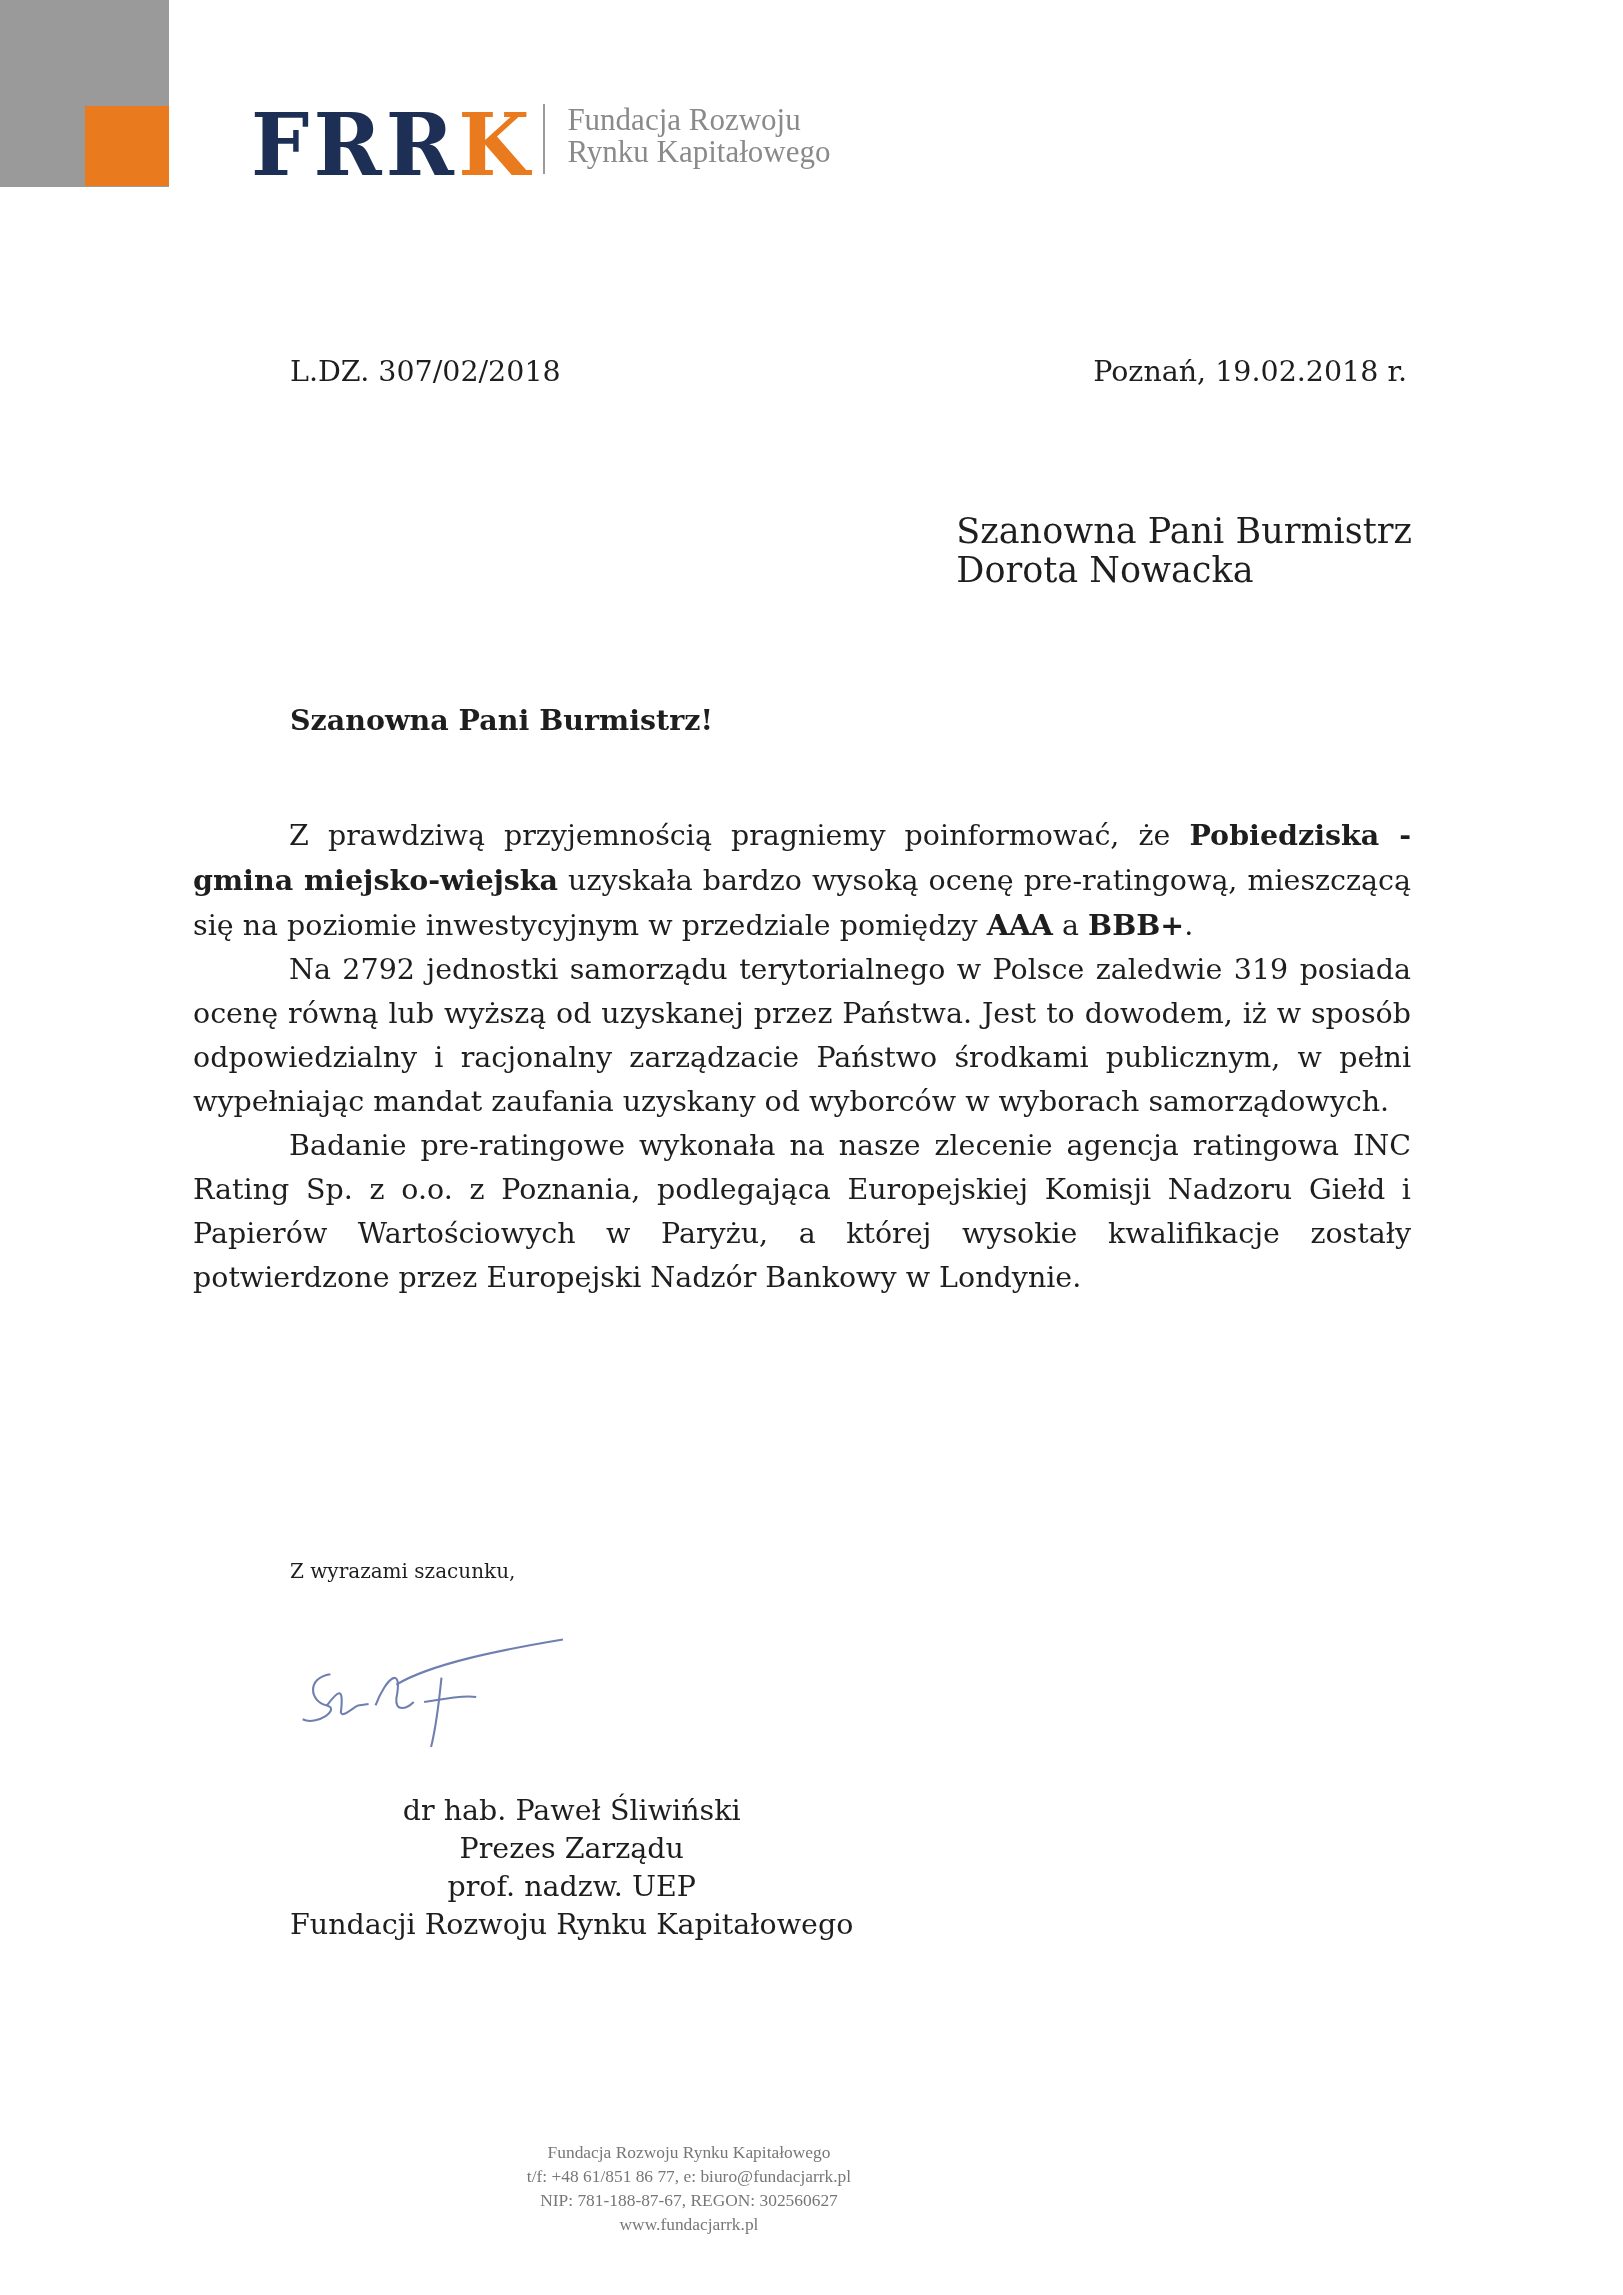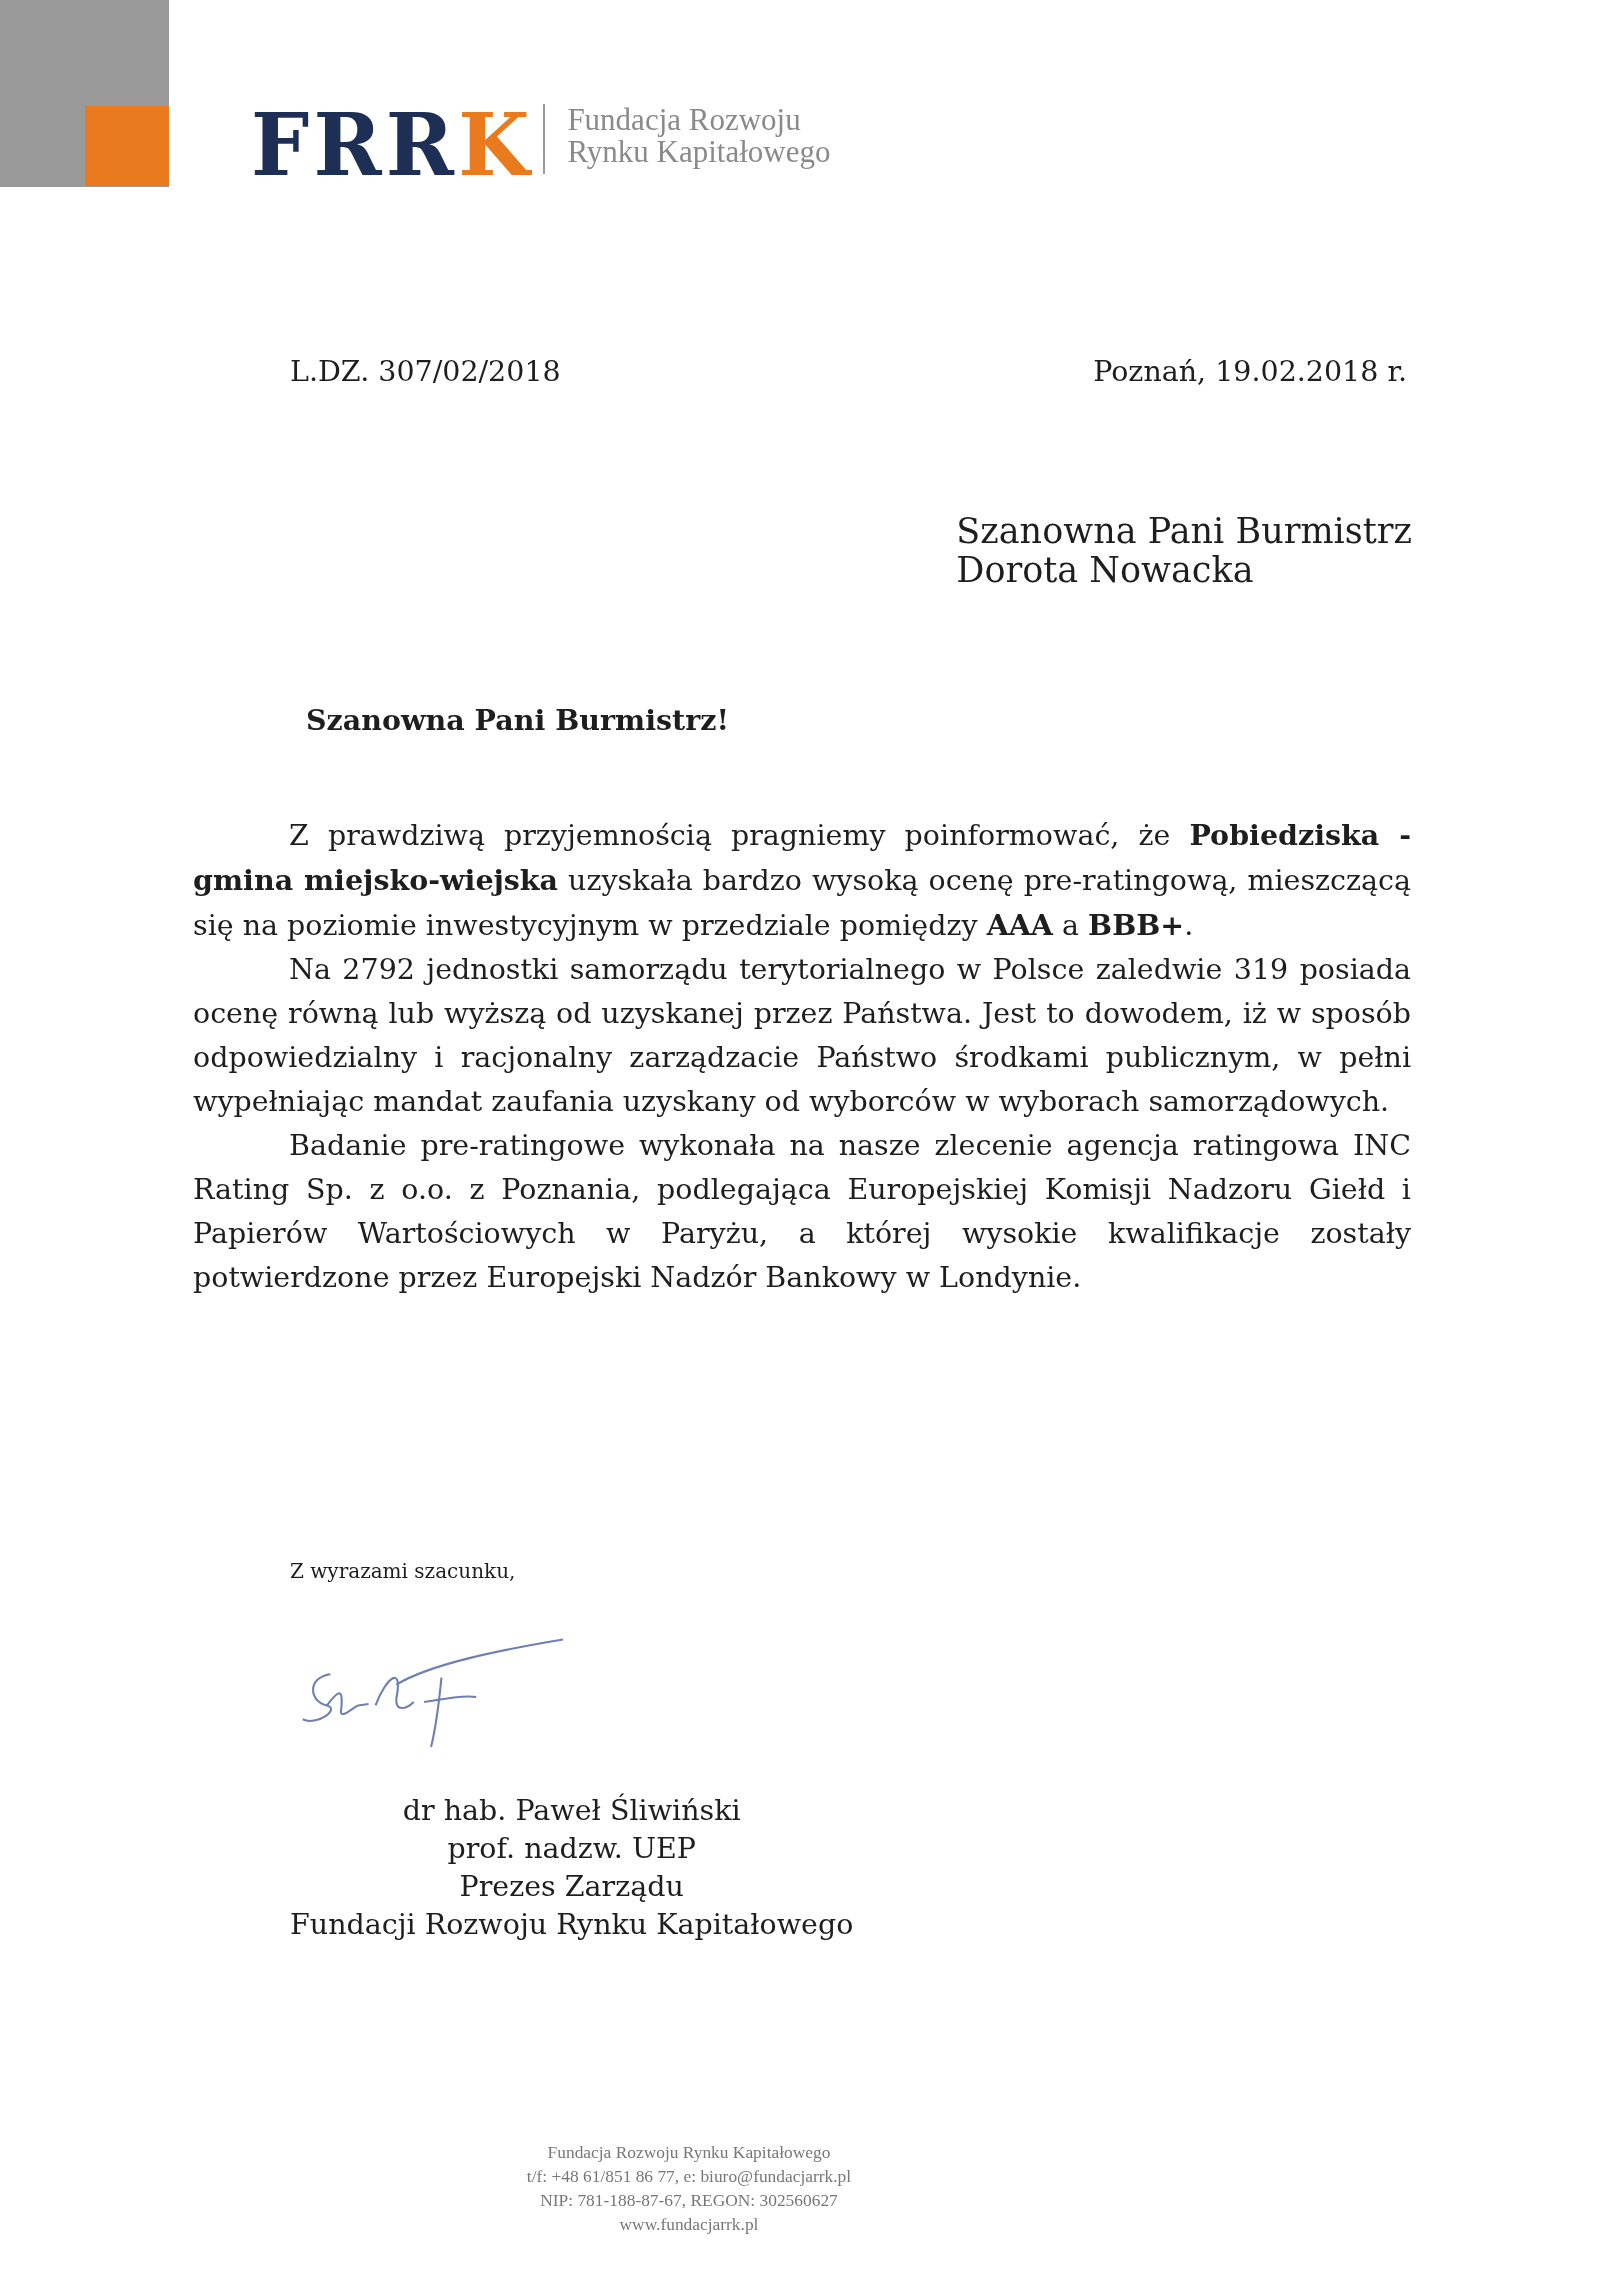--- a/index.html
+++ b/index.html
@@ -9,21 +9,21 @@
   .orange-sq { position: absolute; left: 85px; top: 106px; width: 84px; height: 80px; background: #ea7a1e; }
   .logo { position: absolute; left: 251px; top: 104px; display: flex; align-items: flex-start; }
   .logo-mark { font-family: "DejaVu Serif", serif; font-weight: bold; font-size: 82px; line-height: 1;
                letter-spacing: 4.2px; color: #1d2f55; transform: scaleY(1.05); }
   .logo-mark .k { color: #ea7a1e; }
   .logo-divider { width: 1.4px; height: 70px; background: #9a9a9a; margin: 0 9.7px 5.6px 9.7px; }
   .logo-text { font-family: "Liberation Serif", serif; font-size: 31px; line-height: 32px; color: #8a8a8a; margin-bottom: 2.8px; margin-left: 13px; }
   .ref { position: absolute; left: 290px; top: 355px; font-size: 28.5px; }
   .date { position: absolute; right: 216px; top: 355px; font-size: 28.5px; }
   .addressee { position: absolute; right: 211px; top: 512px; text-align: left; font-weight: normal; font-size: 35px; line-height: 39px; }
-  .salutation { position: absolute; left: 306px; top: 703px; font-weight: bold; font-size: 28.5px; }
+  .salutation { position: absolute; left: 290px; top: 703px; font-weight: bold; font-size: 28.5px; }
   .body-text { position: absolute; left: 193px; top: 813px; width: 1218px; font-size: 28.5px; line-height: 44px; text-align: justify; }
   .body-text p { margin: 0; text-indent: 96px; }
   .body-text b { font-weight: bold; }
   .closing { position: absolute; left: 290px; top: 1559px; font-size: 20px; }
   .signature { position: absolute; left: 292px; top: 1636px; width: 292px; height: 118px; }
   .sig-block { position: absolute; left: 290px; top: 1792px; font-size: 28.5px; line-height: 38px; text-align: center; }
   .footer { position: absolute; left: 0; width: 1378px; top: 2140px; text-align: center;
             font-family: "Liberation Serif", serif; font-size: 17.4px; line-height: 24px; color: #777; }
 </style>
 </head>
@@ -63,22 +63,22 @@
   <path d="M55 55 C20 60,25 95,50 100 C70 105,35 130,15 120" fill="none" stroke="#6f7fb0" stroke-width="3"></path>
   <path d="M50 100 C65 80,75 70,70 110 C72 118,85 105,95 100 L110 98" fill="none" stroke="#6f7fb0" stroke-width="3"></path>
   <path d="M120 100 C135 60,160 40,150 90 C148 110,165 105,175 95" fill="none" stroke="#6f7fb0" stroke-width="3"></path>
   <path d="M150 70 C200 40,300 20,390 5" fill="none" stroke="#6f7fb0" stroke-width="3"></path>
   <path d="M215 60 C210 110,205 140,200 160" fill="none" stroke="#6f7fb0" stroke-width="3"></path>
   <path d="M190 95 C220 90,250 85,265 88" fill="none" stroke="#6f7fb0" stroke-width="3"></path>
 </svg>
 
 <div class="sig-block">
   <div>dr hab. Paweł Śliwiński</div>
+  <div>Prezes Zarządu</div>
   <div>prof. nadzw. UEP</div>
-  <div>Prezes Zarządu</div>
   <div>Fundacji Rozwoju Rynku Kapitałowego</div>
 </div>
 
 <div class="footer">
   <div>Fundacja Rozwoju Rynku Kapitałowego</div>
   <div>t/f: +48 61/851 86 77, e: biuro@fundacjarrk.pl</div>
   <div>NIP: 781-188-87-67, REGON: 302560627</div>
   <div>www.fundacjarrk.pl</div>
 </div>
 

